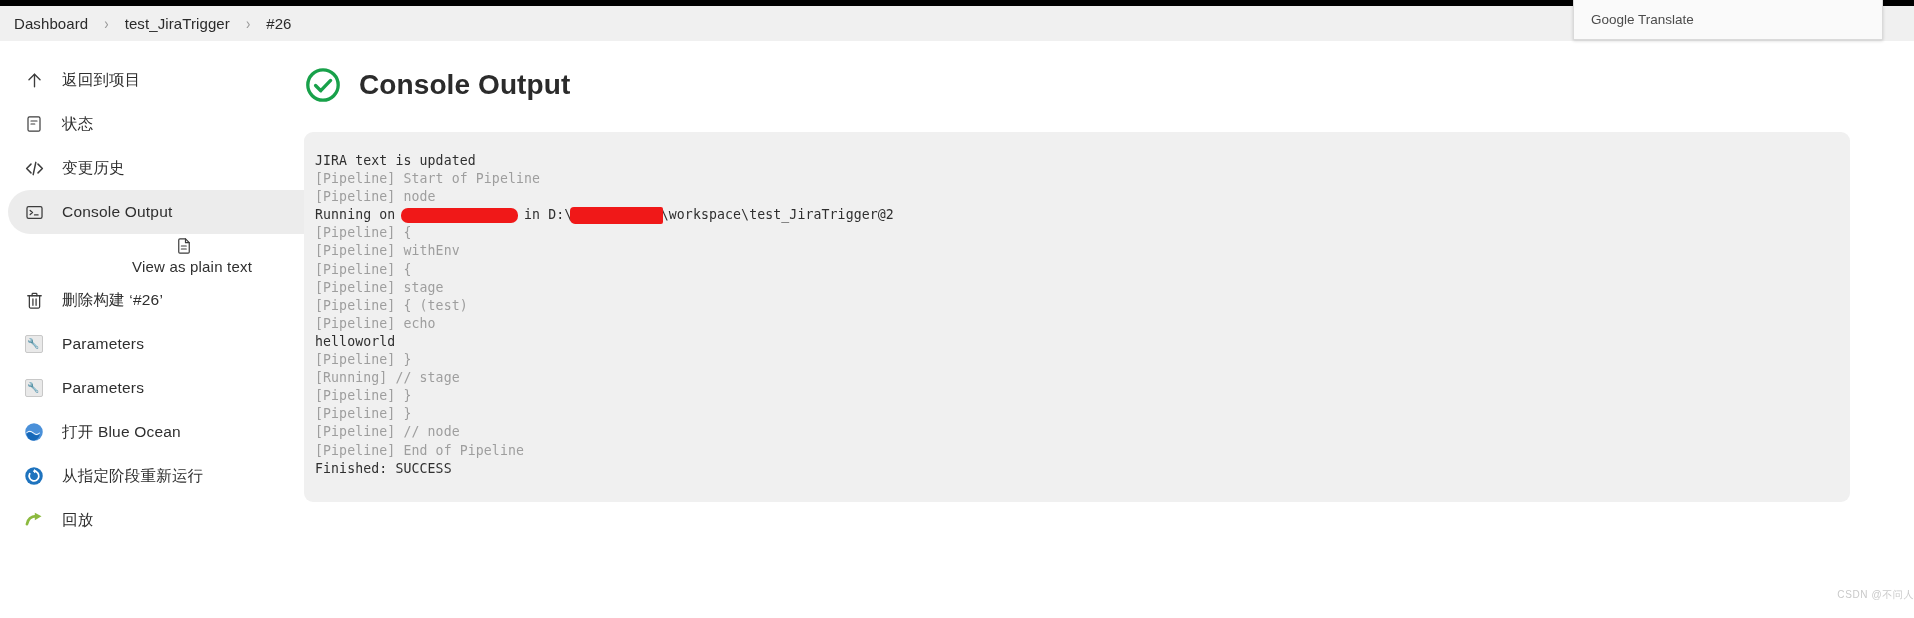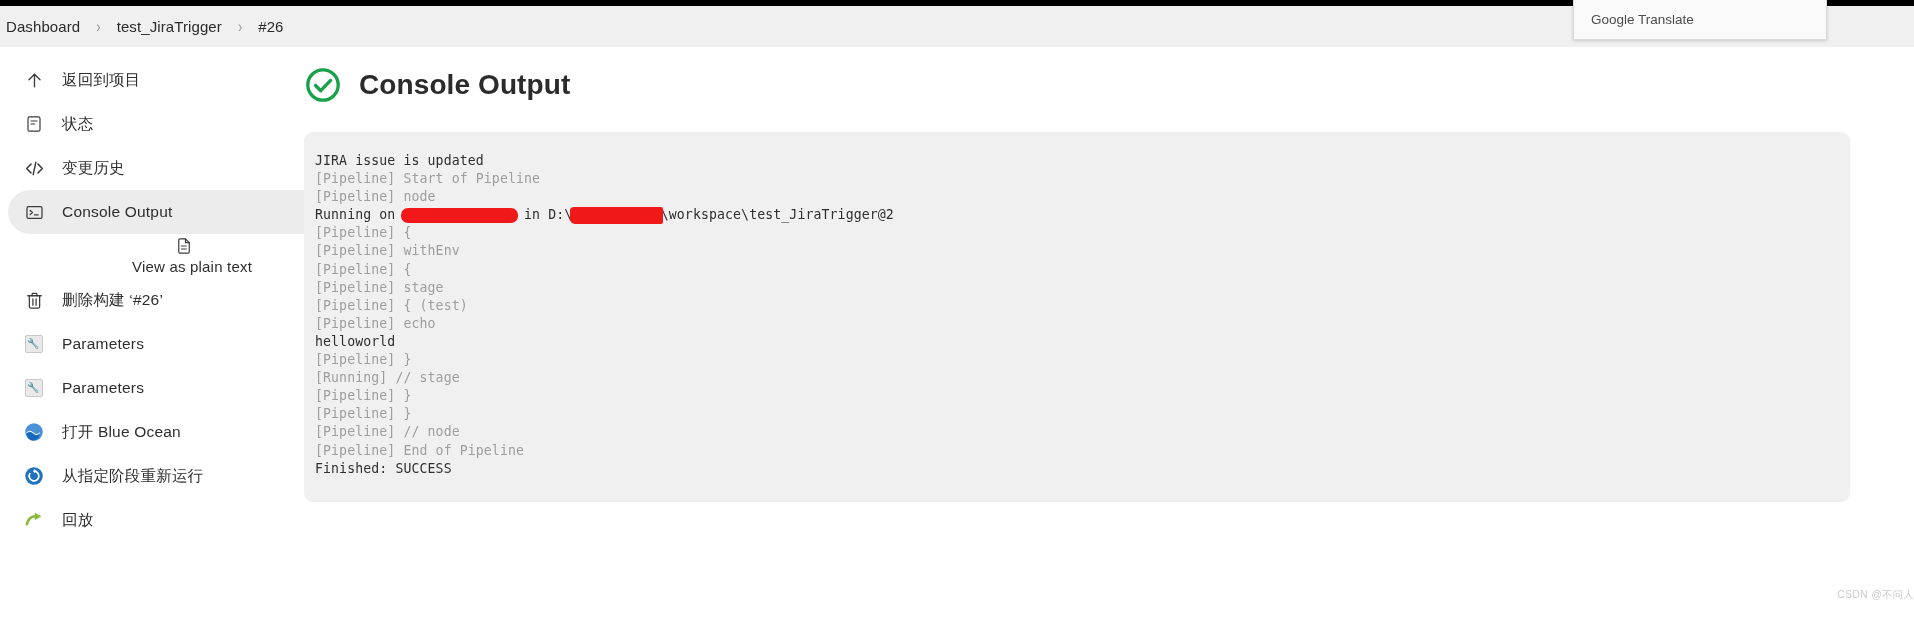--- a/index.html
+++ b/index.html
@@ -26,46 +26,46 @@
     width: 1914px;
     height: 6px;
     background: #000000;
   }
 
   
   .breadcrumb-bar {
     position: absolute;
     top: 6px; left: 0;
     width: 1914px;
-    height: 41px;
+    height: 35px;
     background: #f0f0f0;
     display: flex;
     align-items: center;
-    padding-left: 6px;
+    padding-left: 14px;
   }
   .crumb {
     font-size: 15px;
     color: #2b2b2b;
     letter-spacing: .1px;
     white-space: nowrap;
   }
   .crumb-sep {
     font-size: 13px;
     color: #9a9a9a;
     margin: 0 16px;
     transform: scaleY(1.25);
     display: inline-block;
   }
 
   
   .gt-popup {
     position: absolute;
     top: 0;
     left: 1573px;
-    width: 254px;
+    width: 310px;
     height: 40px;
     background: #fafafa;
     border: 1px solid #dadada;
     border-top: none;
     box-shadow: 0 1px 3px rgba(0,0,0,.16);
     display: flex;
     align-items: center;
     padding-left: 17px;
     z-index: 40;
   }
@@ -347,21 +347,21 @@
         <svg width="38" height="38" viewBox="0 0 24 24" fill="none" stroke="#18a14a" stroke-width="2.1" stroke-linecap="round" stroke-linejoin="round">
             <circle cx="12" cy="12" r="9.6"></circle>
             <polyline points="7.3,12.3 10.6,15.6 16.8,9.1"></polyline>
           </svg>
       </span>
       <span class="page-title">Console Output</span>
     </div>
 
     <div class="console-wrap">
 
-      <div class="log-line strong">JIRA issue is updated</div>
+      <div class="log-line strong">JIRA text is updated</div>
       <div class="log-line">[Pipeline] Start of Pipeline</div>
       <div class="log-line">[Pipeline] node</div>
 
       <div class="log-line strong"><span>Running on </span><span class="redact">xxxxxxxxxxxxxx</span><span> in D:\</span><span class="redact r2">xxxxxxxxxxx</span><span>\workspace\test_JiraTrigger@2</span></div>
 
       <div class="log-line">[Pipeline] {</div>
       <div class="log-line">[Pipeline] withEnv</div>
       <div class="log-line">[Pipeline] {</div>
       <div class="log-line">[Pipeline] stage</div>
       <div class="log-line">[Pipeline] { (test)</div>

